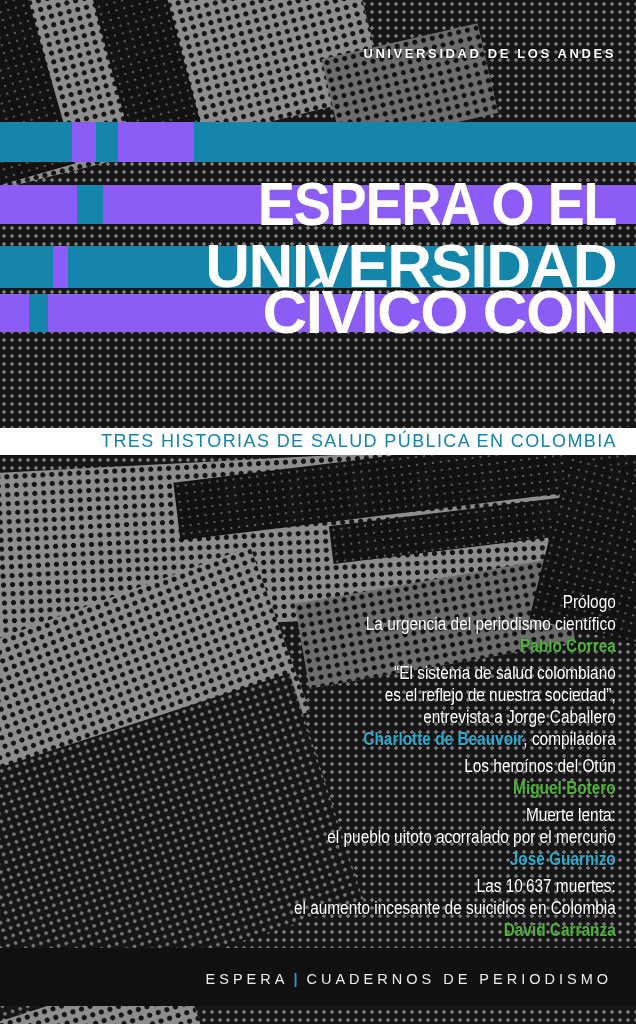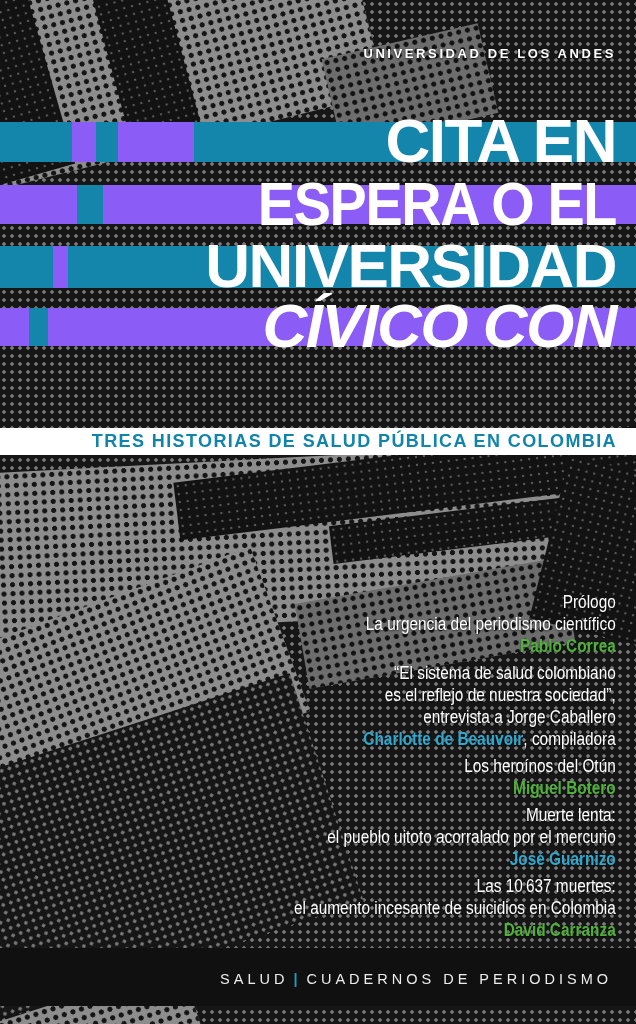--- a/index.html
+++ b/index.html
@@ -41,21 +41,21 @@
     transform:translateY(-52%);
     font-size:62px;font-weight:700;letter-spacing:-1.5px;
     color:#fff;white-space:nowrap;line-height:1;
   }
   .band-text.squeeze{transform:translateY(-52%) scaleX(.9);transform-origin:right center;}
   .subtitle-band{
     position:absolute;left:0;top:428px;width:636px;height:27px;
     background:#ffffff;z-index:5;display:flex;align-items:center;justify-content:flex-end;
   }
   .subtitle-band span{
-    margin-right:19px;color:#1184ac;font-weight:700;
+    margin-right:19px;color:#1184ac;font-weight:400;
     font-size:18px;letter-spacing:1.4px;white-space:nowrap;
   }
   
   .publisher{
     position:absolute;top:46px;right:20px;z-index:5;
     color:#fff;font-size:13px;font-weight:700;letter-spacing:2.6px;white-space:nowrap;
     text-shadow:0 1px 2px rgba(0,0,0,.6);
   }
   .footer-strip{position:absolute;left:0;top:948px;width:636px;height:58px;background:#101010;z-index:3;}
   .footer-text{
@@ -100,31 +100,30 @@
   <div class="ht ht-light2 z1" style="left:-30px;top:884px;width:280px;height:72px;transform:rotate(-12deg);"></div>
 
   <div class="ht ht-light z1" style="left:-30px;top:996px;width:230px;height:90px;transform:rotate(-18deg);"></div>
   <div class="footer-strip"></div>
 
   <div class="publisher">UNIVERSIDAD DE LOS ANDES</div>
 
   <div class="band bg-blue" style="top:122px;height:40px;">
     <div class="seg bg-green" style="left:72px;width:24px;"></div>
     <div class="seg bg-green" style="left:118px;width:76px;"></div>
-    <span class="band-text">CITA EN</span>
   </div>
   <div class="band bg-green" style="top:185px;height:39px;">
     <div class="seg bg-blue" style="left:77px;width:26px;"></div>
     <span class="band-text squeeze">ESPERA O EL</span>
   </div>
   <div class="band bg-blue" style="top:246px;height:42px;">
     <div class="seg bg-green" style="left:53px;width:15px;"></div>
     <span class="band-text">UNIVERSIDAD</span>
   </div>
-  <div class="band bg-green" style="top:308px;height:38px;font-style:italic;">
+  <div class="band bg-green" style="top:294px;height:38px;">
     <div class="seg bg-blue" style="left:29px;width:19px;"></div>
     <span class="band-text">CÍVICO CON</span>
   </div>
 
   <div class="subtitle-band">
     <span>TRES HISTORIAS DE SALUD PÚBLICA EN COLOMBIA</span>
   </div>
 
   <div class="toc">
 
@@ -156,16 +155,16 @@
 
     <div class="toc-group">
       <div class="toc-line">Las 10 637 muertes:</div>
       <div class="toc-line">el aumento incesante de suicidios en Colombia</div>
       <div class="toc-line"><span class="author green">David Carranza</span></div>
     </div>
 
   </div>
 
   <div class="footer-text">
-    <span>SALUD</span><span class="divider">|</span><span>CUADERNOS DE PERIODISMO</span>
+    <span>ESPERA</span><span class="divider">|</span><span>CUADERNOS DE PERIODISMO</span>
   </div>
 
 </div>
 
 </body></html>

